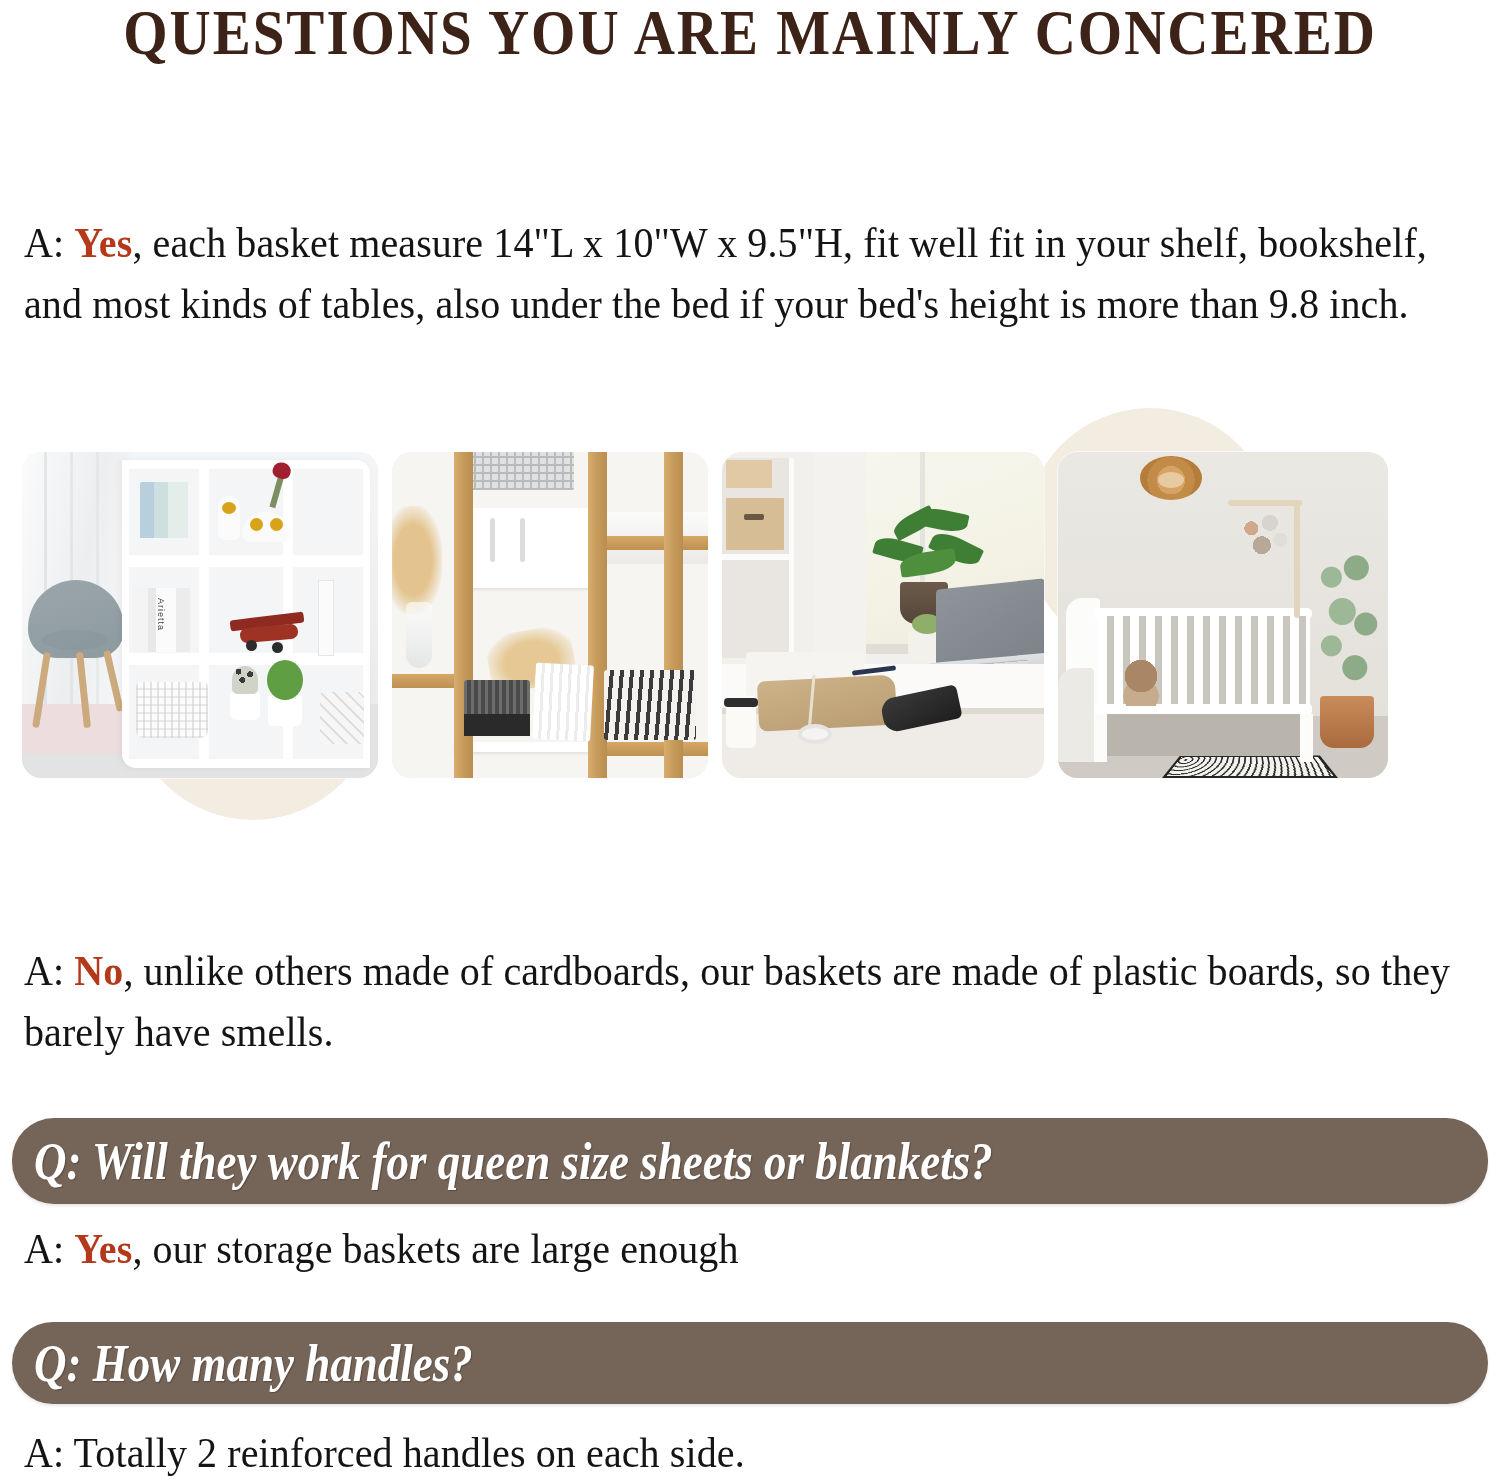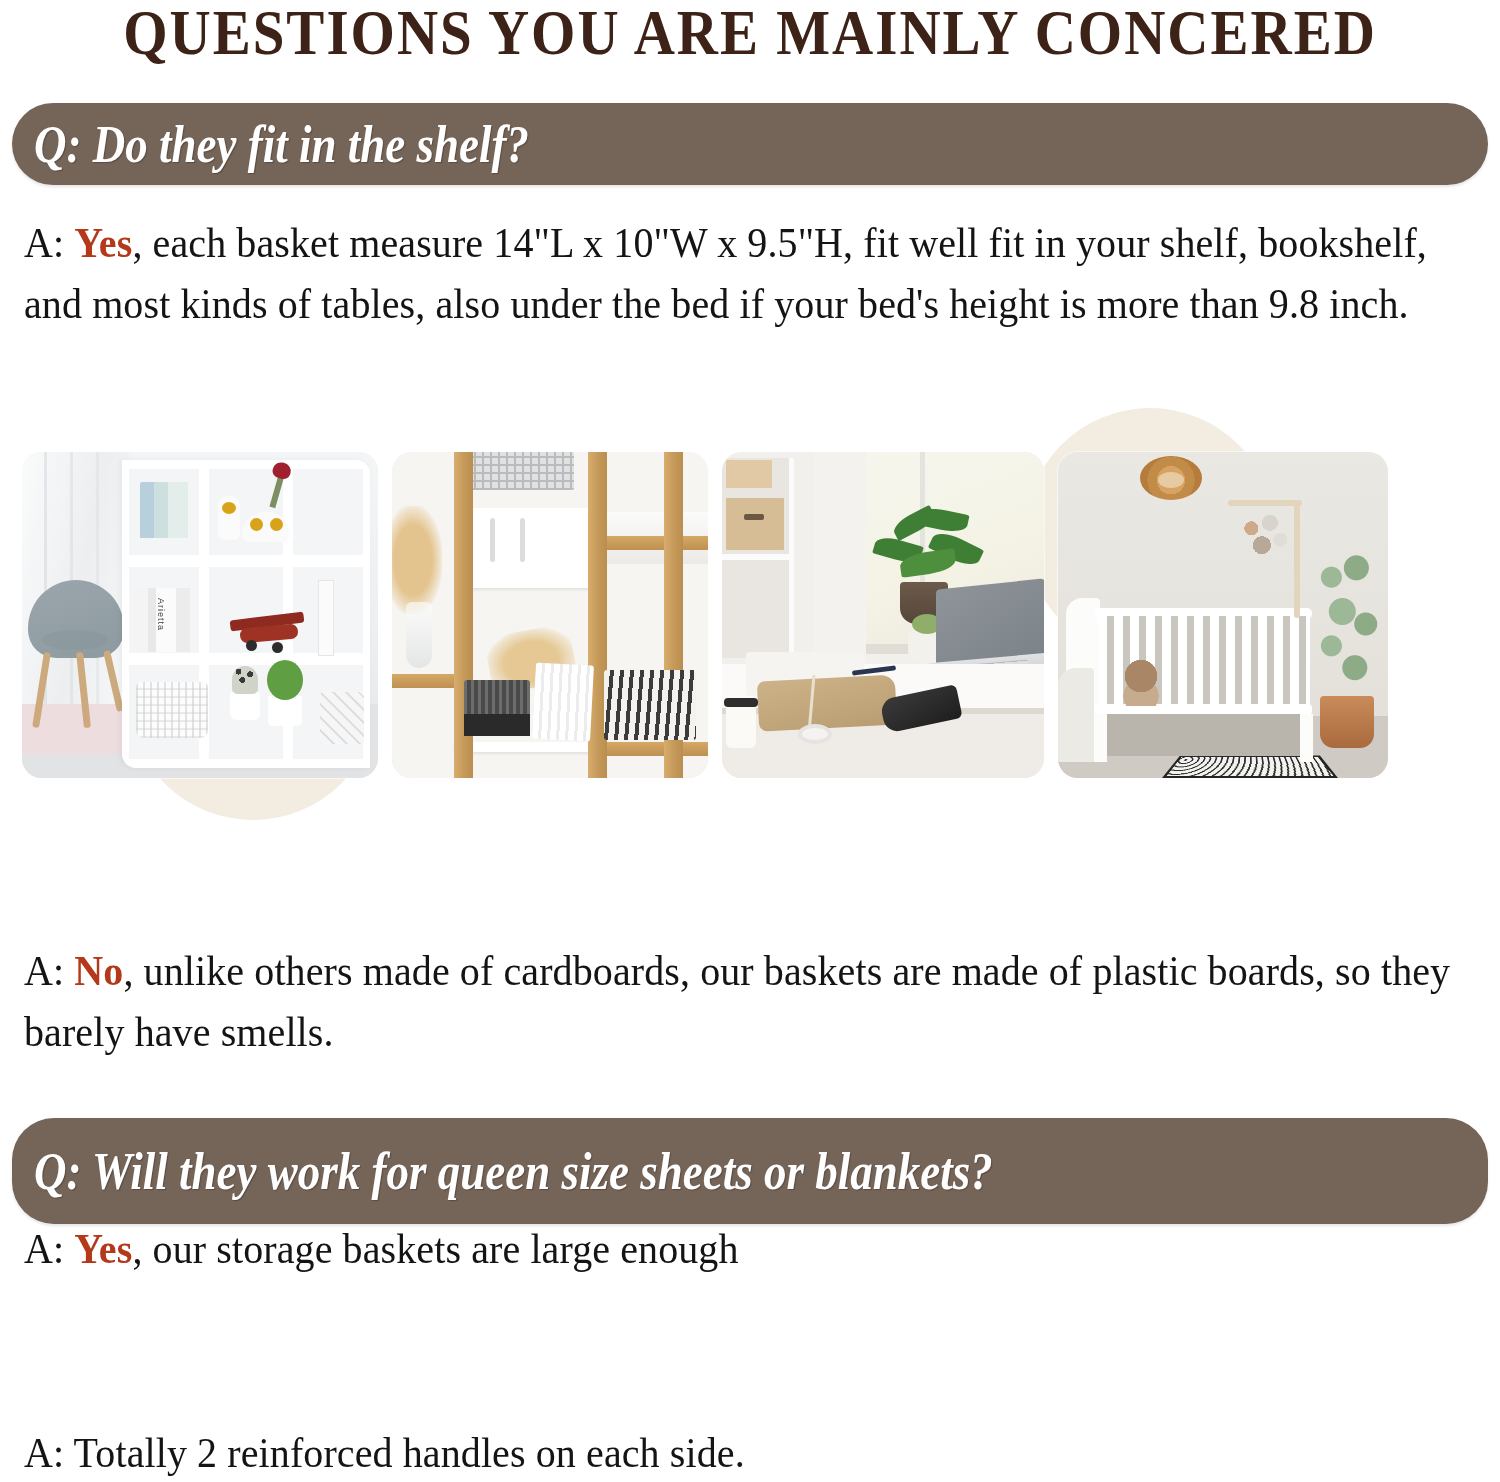--- a/index.html
+++ b/index.html
@@ -318,23 +318,20 @@
 </head>
 <body>
 
 <div class="page">
 
   <div class="page-title">QUESTIONS YOU ARE MAINLY CONCERED</div>
 
   <div class="blob blob-right"></div>
   <div class="blob blob-left"></div>
 
-  <div class="q-banner" style="top:103px;height:82px;">
-    <div class="q-text" style="font-size:45px;">Q: Do they fit in the shelf?</div>
-  </div>
 
   <div class="answer" style="top:212px;left:24px;width:1452px;">
     <span>A: </span><span class="hl">Yes</span><span>, each basket measure 14"L x 10"W x 9.5"H, fit well fit in your shelf, bookshelf, and most kinds of tables, also under the bed if your bed's height is more than 9.8 inch.</span>
   </div>
 
   <div class="photo-strip">
 
     <div class="photo p1">
       <div class="scene">
         <div class="s1-bg"></div>
@@ -454,26 +451,29 @@
       </div>
     </div>
 
   </div>
 
 
   <div class="answer" style="top:940px;left:24px;width:1452px;">
     <span>A: </span><span class="hl">No</span><span>, unlike others made of cardboards, our baskets are made of plastic boards, so they barely have smells.</span>
   </div>
 
-  <div class="q-banner" style="top:1118px;height:106px;">
+  <div class="q-banner" style="top:1118px;height:86px;">
     <div class="q-text" style="font-size:45px;">Q: Will they work for queen size sheets or blankets?</div>
   </div>
 
   <div class="answer" style="top:1218px;left:24px;width:1452px;">
     <span>A: </span><span class="hl">Yes</span><span>, our storage baskets are large enough</span>
   </div>
 
+  <div class="q-banner" style="top:1322px;height:82px;">
+    <div class="q-text" style="font-size:45px;">Q: How many handles?</div>
+  </div>
 
   <div class="answer" style="top:1422px;left:24px;width:1452px;">
     <span>A: Totally 2 reinforced handles on each side.</span>
   </div>
 
 </div>
 
 </body></html>

